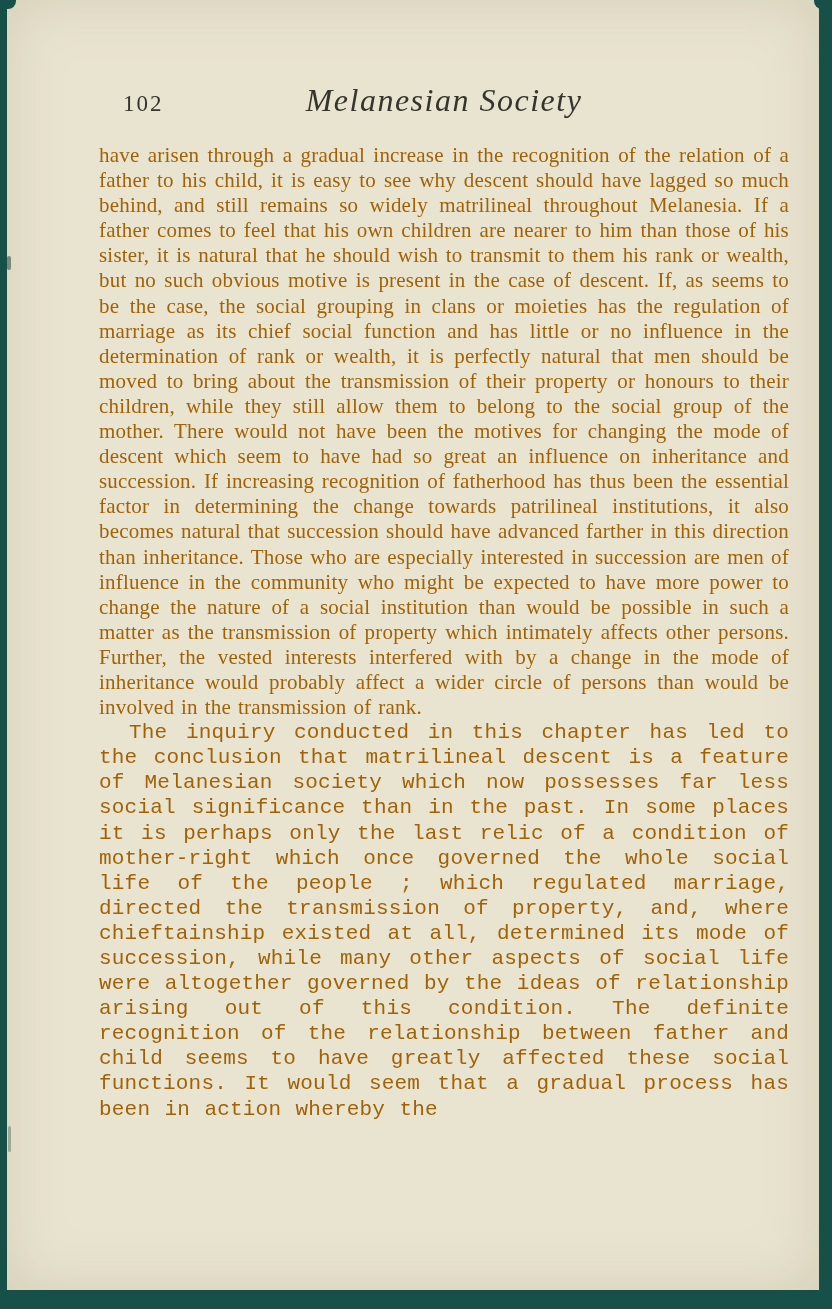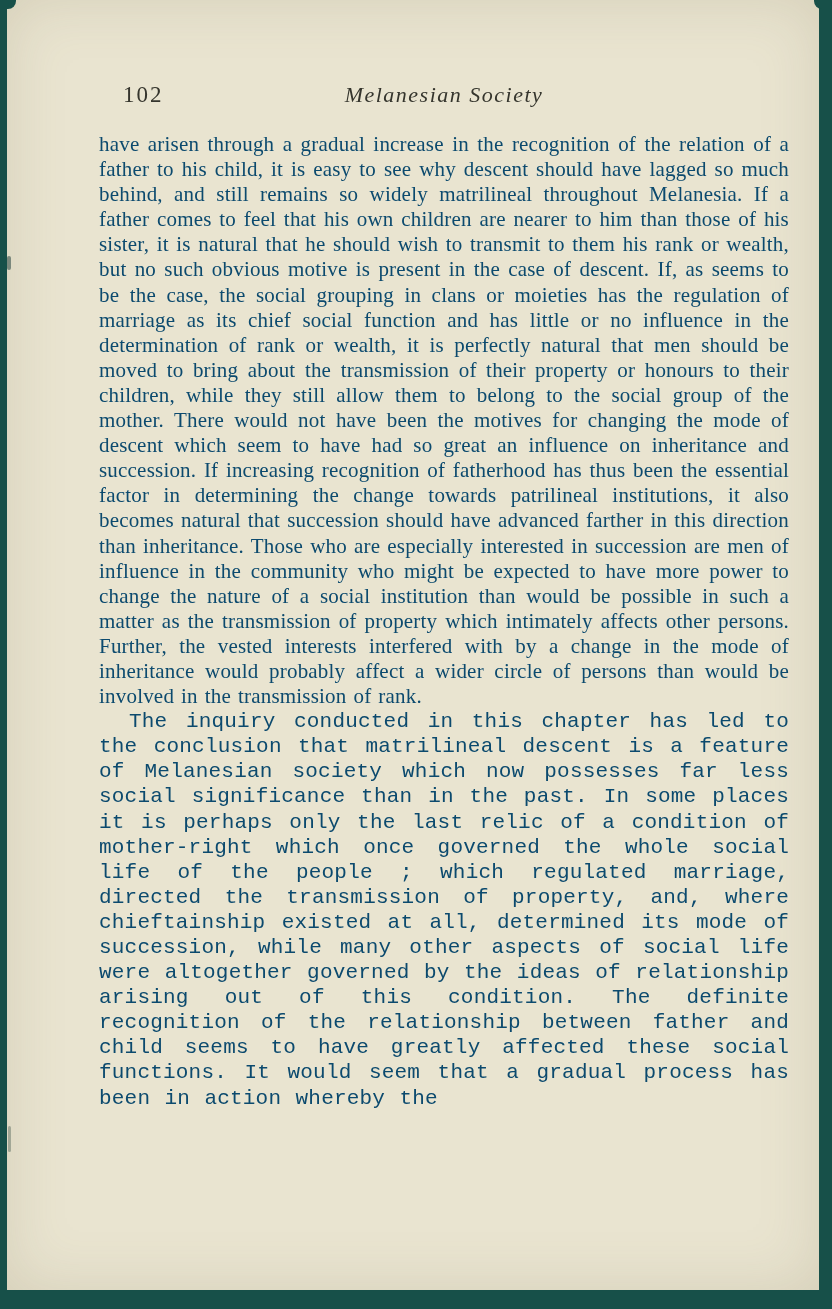--- a/index.html
+++ b/index.html
@@ -70,32 +70,32 @@
   }
   .page-number {
     justify-self: start;
     font-size: 23px;
     letter-spacing: 2px;
     padding-left: 24px;
   }
   .running-title {
     justify-self: center;
     font-style: italic;
-    font-size: 22px;
+    font-size: 32px;
     letter-spacing: 1.5px;
   }
   .header-spacer {
     justify-self: end;
   }
   p.body {
     margin: 0;
     font-size: 21px;
     line-height: 25.1px;
     text-align: justify;
-    color: #0c4a6e;
+    color: #a16207;
     word-spacing: 1.5px;
     letter-spacing: 0.2px;
   }
   p.body.indented {
     text-indent: 30px;
     font-family: Liberation Mono, monospace;
   }
 </style>
 </head>
 <body>

